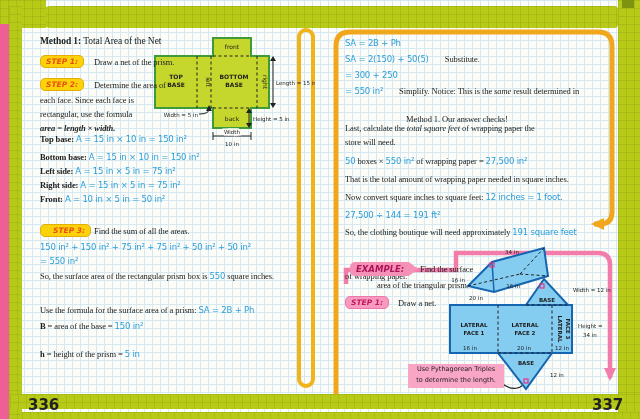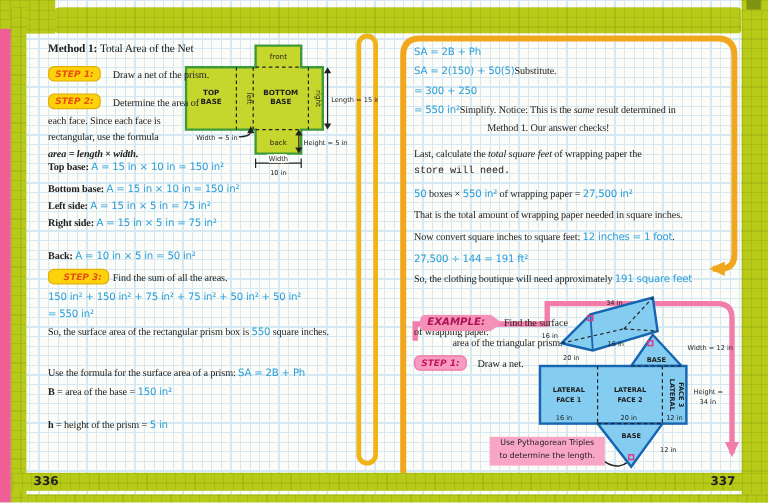--- a/index.html
+++ b/index.html
@@ -12,39 +12,39 @@
   .green{background-color:#b7ca18;
     background-image:
       repeating-linear-gradient(to right, rgba(90,110,0,.15) 0 1px, transparent 1px 8px),
       repeating-linear-gradient(to bottom, rgba(90,110,0,.15) 0 1px, transparent 1px 8px);}
   .abs{position:absolute;}
   .line{position:absolute;white-space:nowrap;font-family:"Liberation Serif",serif;
     font-size:8.5px;color:#222;letter-spacing:-0.1px;z-index:3;}
   .sg-b{font-weight:bold;}
   .sg-i{font-style:italic;margin-top:16px;}
   .sg-blue{font-family:"DejaVu Sans",sans-serif;color:#2b9fda;font-size:8.5px;letter-spacing:-0.2px;}
-  .sg-gap{margin-left:0;}
+  .sg-gap{margin-left:16px;}
   .badge{position:absolute;z-index:3;font-family:"DejaVu Sans",sans-serif;
     font-weight:bold;font-style:italic;font-size:7.5px;line-height:11px;
     padding:0 5px;border-radius:5px;}
   .badge-y{background:#fcd20b;border:1px solid #e3ae07;color:#e84e0f;}
   .badge-p{background:#f79cc0;border:1px solid #ee76a8;color:#c2185b;font-style:italic;}
   .badge-ex{background:#f590b7;color:#ad1457;border:none;
     clip-path:polygon(0 0,86% 0,100% 50%,86% 100%,0 100%);
     padding:1px 14px 1px 6px;font-size:8.5px;line-height:12px;}
   .yellow-thinbox{position:absolute;left:297px;top:28px;width:10px;height:352px;
     border:4px solid #f1b31a;border-radius:9px;z-index:1;}
   .callout{position:absolute;left:408px;top:364px;width:96px;height:24px;
     background:#f9a6c6;z-index:3;text-align:center;
     font-family:"DejaVu Sans",sans-serif;font-size:6.5px;line-height:11px;color:#222;}
   svg{position:absolute;z-index:2;}
   #overlay{left:0;top:0;z-index:1;pointer-events:none;}
   .bars{z-index:4;}
   .pgnum{position:absolute;z-index:5;font-family:"DejaVu Sans",sans-serif;
-    font-weight:bold;font-size:10px;color:#222;}
+    font-weight:bold;font-size:15px;color:#222;}
   text{font-family:"DejaVu Sans",sans-serif;fill:#1c1c1c;}
 </style>
 </head>
 <body>
 
 <div id="page">
 
   <div class="abs green bars" style="left:40px;top:6px;width:578px;height:22px;border-radius:12px 4px 4px 12px;"></div>
   <div class="abs green bars" style="left:0;top:0;width:46px;height:28px;"></div>
   <div class="abs green bars" style="left:9px;top:6px;width:13px;height:413px;"></div>
@@ -83,21 +83,21 @@
   <div class="badge badge-y" style="left:40px;top:78px;">STEP 2:</div>
   <div class="line" style="left:94px;top:80px;"><span>Determine the area of</span></div>
   <div class="line" style="left:40px;top:95px;"><span>each face. Since each face is</span></div>
   <div class="line" style="left:40px;top:109px;"><span>rectangular, use the formula</span></div>
   <div class="line" style="left:40px;top:123px;font-style:italic;"><span class="sg-b">area = length × width.</span></div>
 
   <div class="line" style="left:40px;top:134px;"><span class="sg-b">Top base: </span><span class="sg-blue">A = 15 in × 10 in = 150 in²</span></div>
   <div class="line" style="left:40px;top:152px;"><span class="sg-b">Bottom base: </span><span class="sg-blue">A = 15 in × 10 in = 150 in²</span></div>
   <div class="line" style="left:40px;top:166px;"><span class="sg-b">Left side: </span><span class="sg-blue">A = 15 in × 5 in = 75 in²</span></div>
   <div class="line" style="left:40px;top:180px;"><span class="sg-b">Right side: </span><span class="sg-blue">A = 15 in × 5 in = 75 in²</span></div>
-  <div class="line" style="left:40px;top:208px;"><span class="sg-b">Back: </span><span class="sg-blue">A = 10 in × 5 in = 50 in²</span></div>
+  <div class="line" style="left:40px;top:194px;"><span class="sg-b">Front: </span><span class="sg-blue">A = 10 in × 5 in = 50 in²</span></div>
 
   <div class="badge badge-y" style="left:40px;top:224px;padding-left:12px;">STEP 3:</div>
   <div class="line" style="left:94px;top:226px;"><span>Find the sum of all the areas.</span></div>
 
   <div class="line" style="left:40px;top:242px;"><span class="sg-blue">150 in² + 150 in² + 75 in² + 75 in² + 50 in² + 50 in²</span></div>
   <div class="line" style="left:40px;top:256px;"><span class="sg-blue">= 550 in²</span></div>
   <div class="line" style="left:40px;top:271px;"><span>So, the surface area of the rectangular prism box is </span><span class="sg-blue">550</span><span> square inches.</span></div>
 
   <div class="line" style="left:40px;top:305px;"><span>Use the formula for the surface area of a prism: </span><span class="sg-blue">SA = 2B + Ph</span></div>
   <div class="line" style="left:40px;top:321px;"><span class="sg-b">B</span><span> = area of the base = </span><span class="sg-blue">150 in²</span></div>
@@ -141,23 +141,23 @@
       <line x1="106" y1="102" x2="106" y2="110" stroke="#222" stroke-width="1"></line>
       <text x="87" y="104" text-anchor="middle" stroke="#fcfcf8" stroke-width="3" paint-order="stroke">Width</text>
       <text x="87" y="116" text-anchor="middle">10 in</text>
     </g>
   </svg>
 
   <div class="line" style="left:345px;top:38px;"><span class="sg-blue">SA = 2B + Ph</span></div>
   <div class="line" style="left:345px;top:54px;"><span class="sg-blue">SA = 2(150) + 50(5)</span><span class="sg-gap">Substitute.</span></div>
   <div class="line" style="left:345px;top:70px;"><span class="sg-blue">= 300 + 250</span></div>
   <div class="line" style="left:345px;top:86px;"><span class="sg-blue">= 550 in²</span><span class="sg-gap">Simplify. Notice: This is the </span><span class="sg-i">same</span><span> result determined in</span></div>
-  <div class="line" style="left:406px;top:101px;"><span>Method 1. Our answer checks!</span></div>
+  <div class="line" style="left:406px;top:114px;"><span>Method 1. Our answer checks!</span></div>
   <div class="line" style="left:345px;top:123px;"><span>Last, calculate the </span><span class="sg-i">total square feet</span><span> of wrapping paper the</span></div>
-  <div class="line" style="left:345px;top:137px;font-family:Liberation Mono, monospace;"><span>store will need.</span></div>
+  <div class="line" style="left:345px;top:137px;"><span>store will need.</span></div>
   <div class="line" style="left:345px;top:156px;"><span class="sg-blue">50</span><span> boxes × </span><span class="sg-blue">550 in²</span><span> of wrapping paper = </span><span class="sg-blue">27,500 in²</span></div>
   <div class="line" style="left:345px;top:174px;"><span>That is the total amount of wrapping paper needed in square inches.</span></div>
   <div class="line" style="left:345px;top:192px;"><span>Now convert square inches to square feet: </span><span class="sg-blue">12 inches = 1 foot</span><span>.</span></div>
   <div class="line" style="left:345px;top:210px;"><span class="sg-blue">27,500 ÷ 144 = 191 ft²</span></div>
   <div class="line" style="left:345px;top:227px;"><span>So, the clothing boutique will need approximately </span><span class="sg-blue">191 square feet</span></div>
   <div class="line" style="left:345px;top:241px;margin-top:30px;"><span>of wrapping paper.</span></div>
 
   <div class="badge badge-ex" style="left:350px;top:262px;">EXAMPLE:</div>
   <div class="line" style="left:420px;top:264px;"><span>Find the surface</span></div>
   <div class="line" style="left:345px;top:280px;padding-left:32px;"><span>area of the triangular prism.</span></div>

